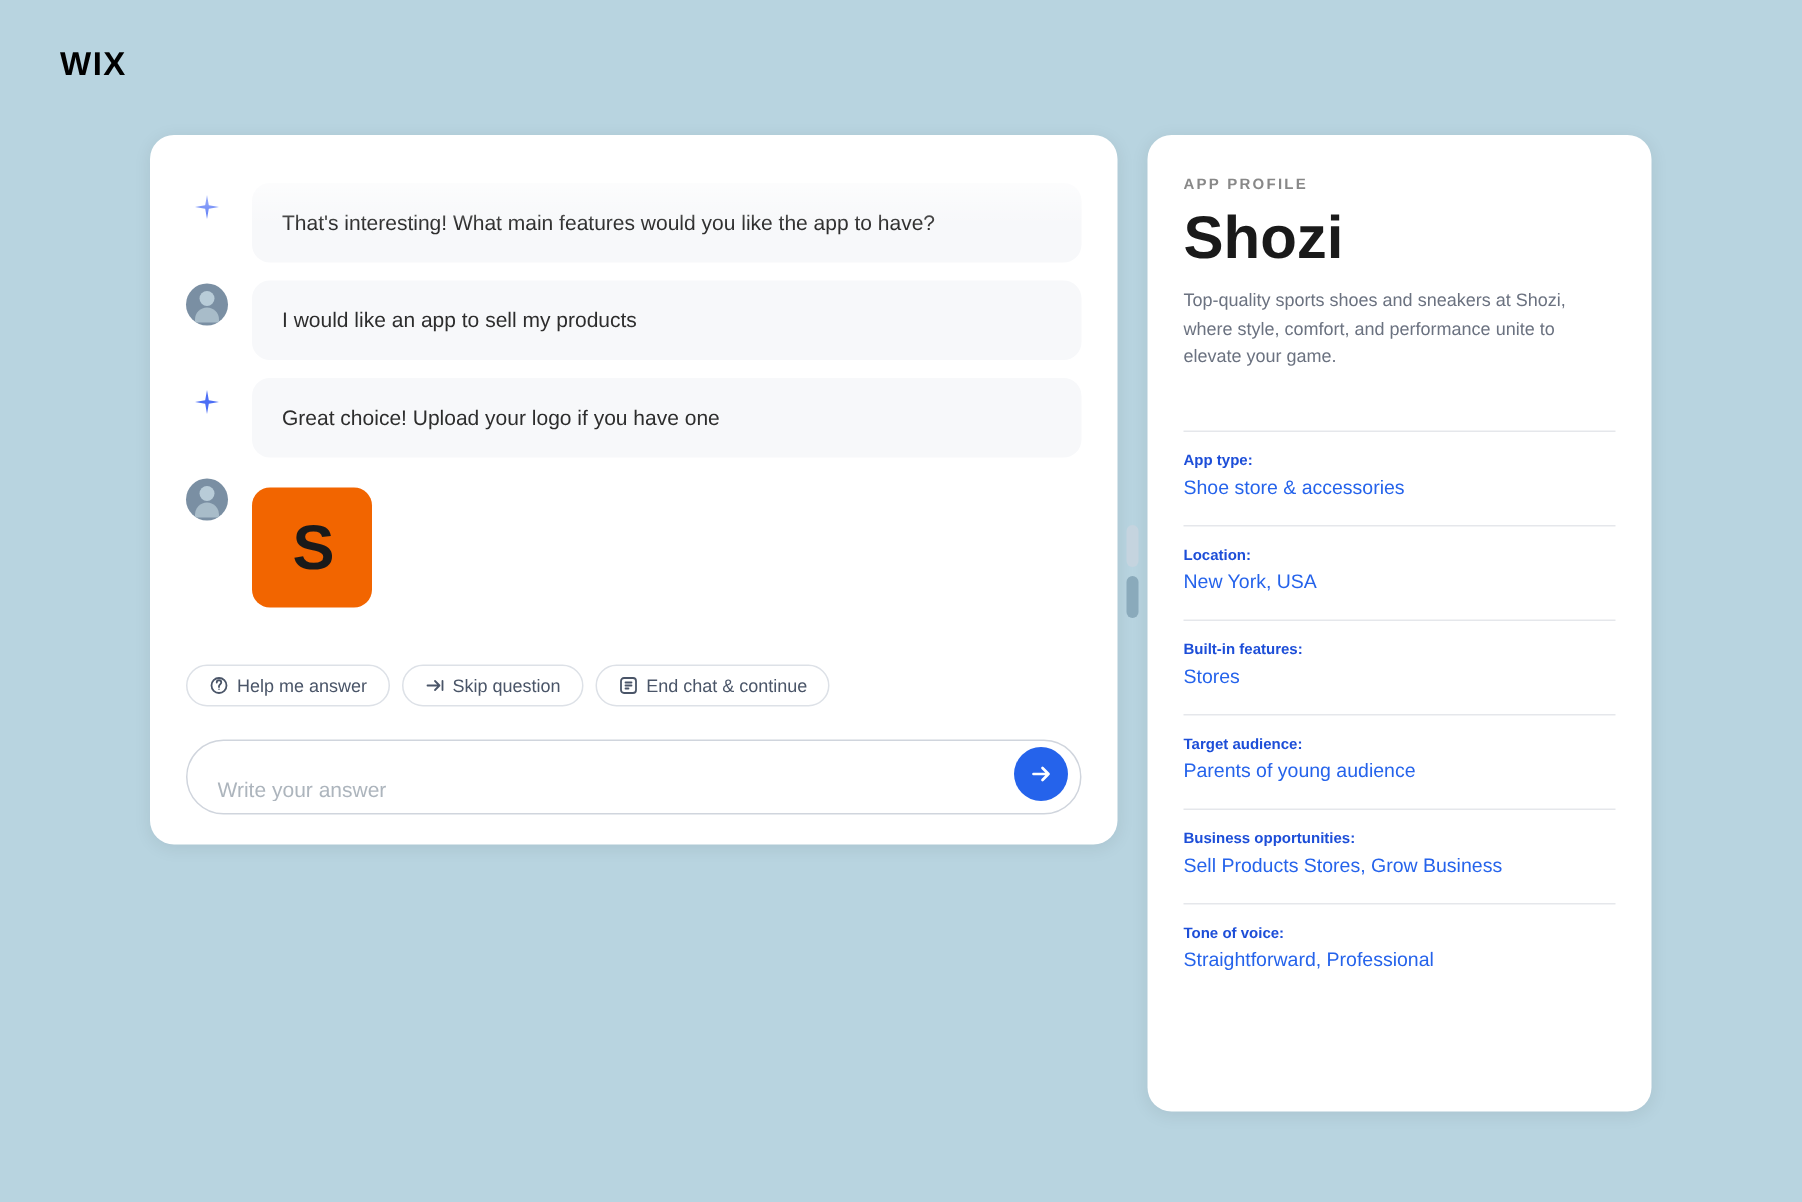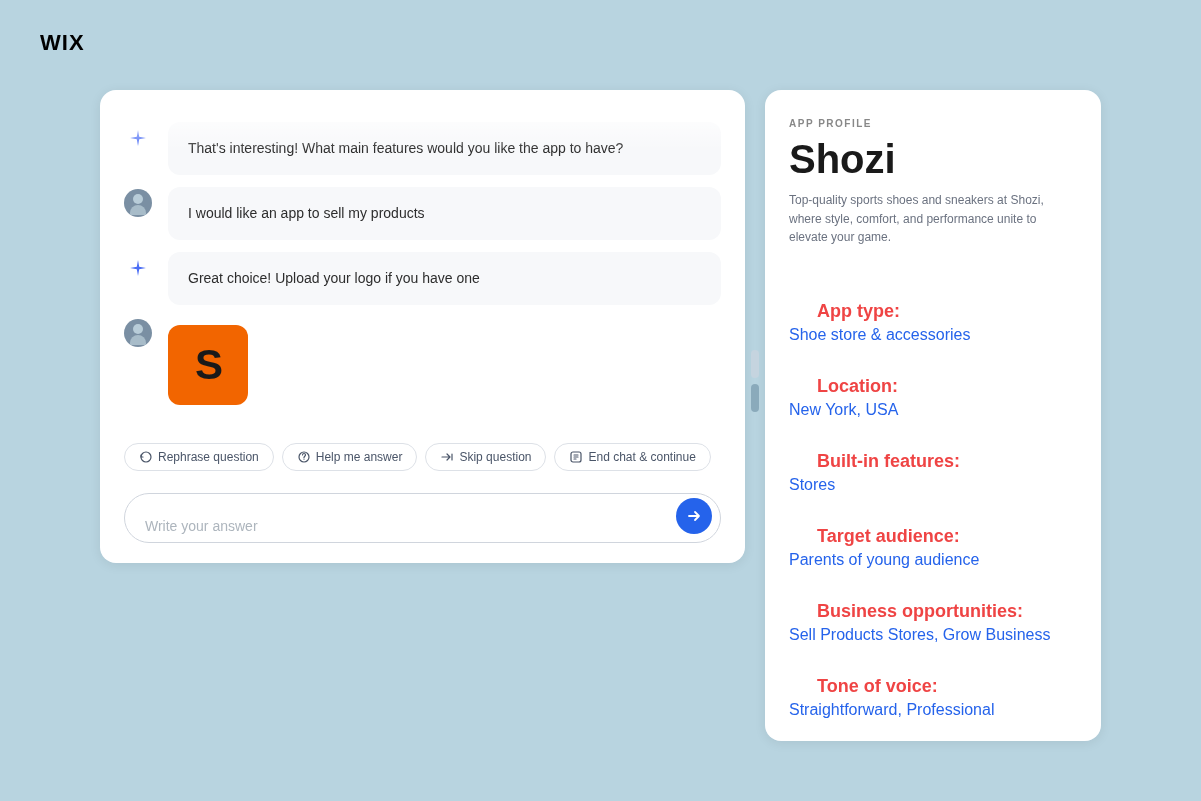--- a/index.html
+++ b/index.html
@@ -255,29 +255,28 @@
       height: 1px;
       background: #e5e7eb;
       margin-bottom: 14px;
     }
 
     .profile-field {
       margin-bottom: 18px;
     }
 
     .field-label {
-      font-size: 18px;
+      font-size: 10px;
       font-weight: 600;
-      color: #ef4444;
+      color: #1d4ed8;
       margin-bottom: 4px;
-      margin-left: 28px;
     }
 
     .field-value {
-      font-size: 16px;
+      font-size: 13px;
       color: #2563eb;
     }
 
     
     .chat-messages::-webkit-scrollbar {
       width: 4px;
     }
     .chat-messages::-webkit-scrollbar-track {
       background: transparent;
     }
@@ -333,27 +332,20 @@
           <div class="avatar-photo"></div>
           <div style="padding: 8px 0;">
             <div class="logo-image">S</div>
           </div>
         </div>
 
       </div>
 
       <div class="chat-actions">
 
-        <button class="action-btn">
-          <svg viewBox="0 0 14 14" fill="none" xmlns="http://www.w3.org/2000/svg">
-            <path d="M2 7C2 4.24 4.24 2 7 2C9.76 2 12 4.24 12 7M12 7C12 9.76 9.76 12 7 12C4.24 12 2 9.76 2 7" stroke="#4a5568" stroke-width="1.2" stroke-linecap="round"></path>
-            <path d="M2 5L2 7L4 7" stroke="#4a5568" stroke-width="1.2" stroke-linecap="round" stroke-linejoin="round"></path>
-          </svg>
-          <span>Rephrase question</span>
-        </button>
 
         <button class="action-btn">
           <svg viewBox="0 0 14 14" fill="none" xmlns="http://www.w3.org/2000/svg">
             <path d="M7 2C9.76 2 12 4.24 12 7C12 9.76 9.76 12 7 12C4.24 12 2 9.76 2 7C2 4.24 4.24 2 7 2Z" stroke="#4a5568" stroke-width="1.2"></path>
             <path d="M7 8V7.5C7 6.5 8.5 6 8.5 5C8.5 4.17 7.83 3.5 7 3.5C6.17 3.5 5.5 4.17 5.5 5" stroke="#4a5568" stroke-width="1.2" stroke-linecap="round"></path>
             <circle cx="7" cy="9.5" r="0.5" fill="#4a5568"></circle>
           </svg>
           <span>Help me answer</span>
         </button>
 

